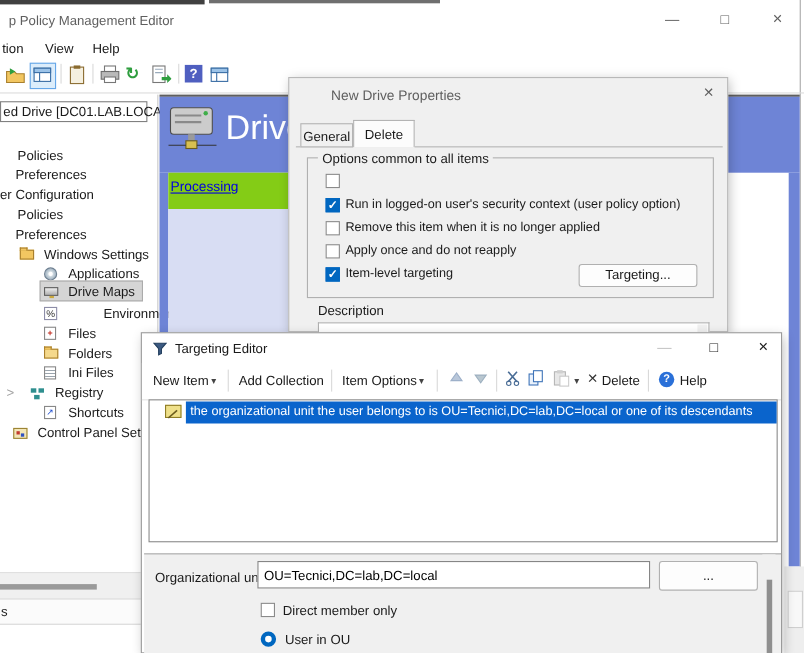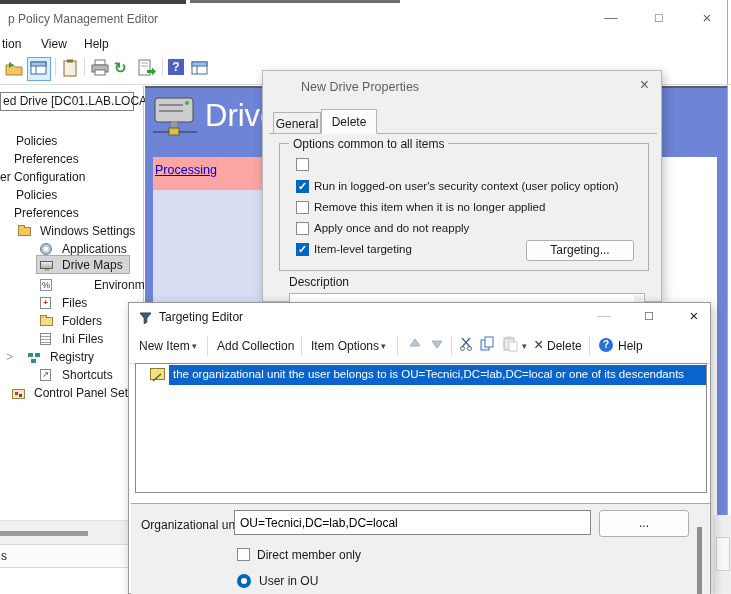--- a/index.html
+++ b/index.html
@@ -194,21 +194,21 @@
         <circle cx="34" cy="9" r="2" fill="#3fae49"></circle>
         <rect x="18" y="28" width="6" height="6" fill="#9a9a9a"></rect>
         <rect x="16" y="34" width="10" height="7" fill="#d8c050" stroke="#6b5c1d"></rect>
         <line x1="0" y1="38" x2="16" y2="38" stroke="#333"></line>
         <line x1="26" y1="38" x2="44" y2="38" stroke="#333"></line>
       </svg>
     </span>
     <span class="nw" style="position:absolute;left:60px;top:10px;font-size:31px;color:#ffffff;">Drive Maps</span>
   </div>
   <div class="abs" style="left:145px;top:157px;width:8px;height:437px;background:#6e84d6;"></div>
-  <div class="abs" style="left:153px;top:157px;width:109px;height:33px;background:#fca5a5;">
+  <div class="abs" style="left:153px;top:157px;width:109px;height:33px;background:#84cc16;">
     <span class="nw" style="position:absolute;left:2px;top:6px;font-size:12.5px;color:#0000e0;text-decoration:underline;">Processing</span>
   </div>
   <div class="abs" style="left:153px;top:190px;width:109px;height:404px;background:#d8ddf3;"></div>
   <div class="abs" style="left:717px;top:157px;width:10px;height:358px;background:#6e84d6;"></div>
   <div class="abs" style="left:713px;top:515px;width:18px;height:79px;background:#eeeeee;">
     <div class="abs" style="left:3px;top:22px;width:14px;height:34px;background:#f8f8f8;border:1px solid #cfcfcf;box-sizing:border-box;"></div>
   </div>
 
   <div class="dlg" style="left:262px;top:70px;width:400px;height:232px;background:#f0f0f0;border-color:#b8b8b8;">
     <span class="nw gray" style="position:absolute;left:18px;top:9px;font-size:12.5px;margin-left:20px;">New Drive Properties</span>

